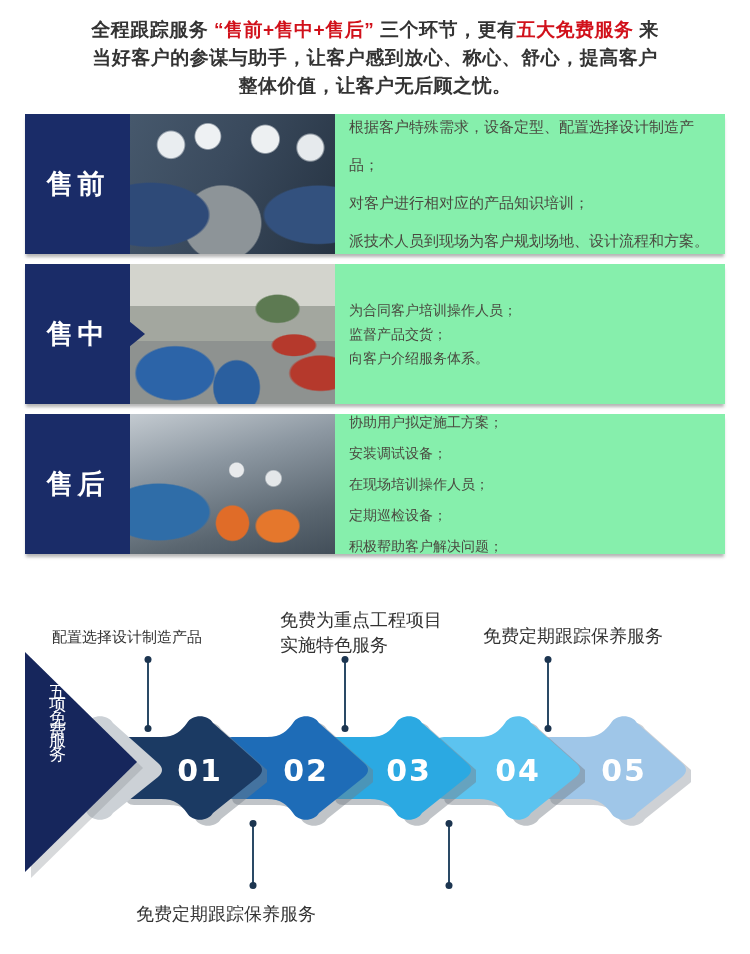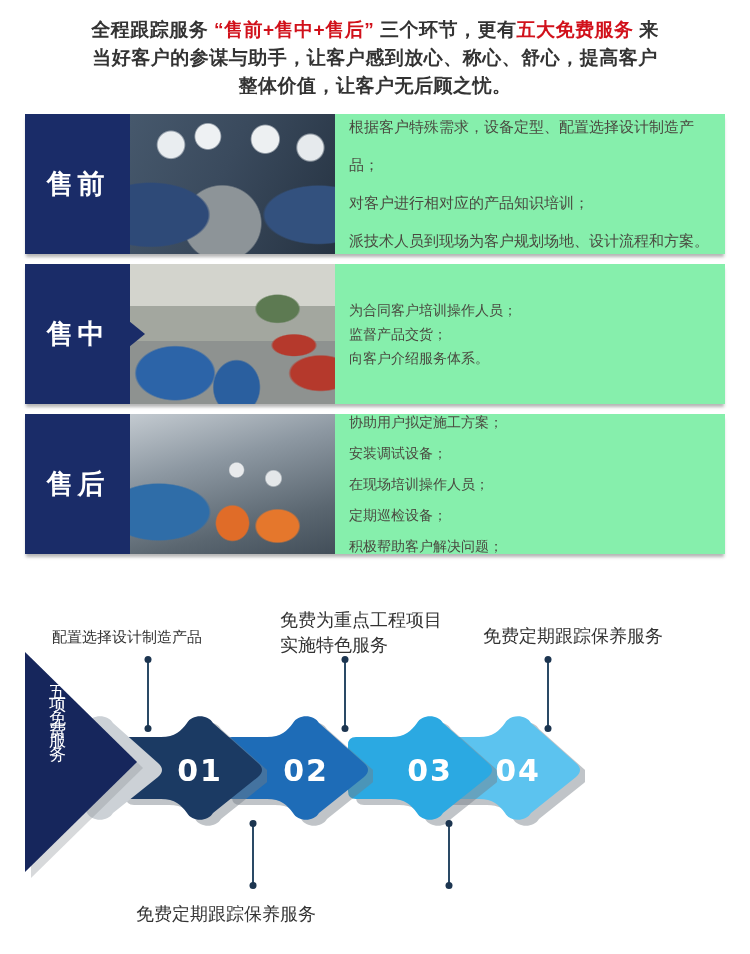--- a/index.html
+++ b/index.html
@@ -91,21 +91,21 @@
     position:absolute;left:46px;top:108px;z-index:11;
     writing-mode:vertical-rl;color:#ffffff;font-size:17px;
     letter-spacing:12px;font-weight:500;
   }
   .arrow{position:absolute;top:146px;width:152px;height:116px;}
   .arrow .num{
     position:absolute;left:85px;top:60px;transform:translate(-50%,-50%);
     color:#ffffff;font-size:30px;font-weight:800;letter-spacing:2px;
     font-family:"DejaVu Sans","Liberation Sans",sans-serif;
   }
-  .a1{left:115px;z-index:8;} .a2{left:221px;z-index:7;} .a3{left:345px;z-index:6;text-align:center;}
+  .a1{left:115px;z-index:8;} .a2{left:221px;z-index:7;} .a3{left:324px;z-index:6;text-align:center;}
   .a4{left:433px;z-index:5;} .a5{left:539px;z-index:4;}
   .z-top{z-index:20;}
 </style>
 </head>
 <body>
 
 <div class="page-header"><span>全程跟踪服务 </span><span class="red">“售前+售中+售后”</span><span> 三个环节，更有</span><span class="red">五大免费服务</span><span> 来当好客户的参谋与助手，让客户感到放心、称心、舒心，提高客户整体价值，让客户无后顾之忧。</span></div>
 
 <div class="cards">
 
@@ -189,19 +189,26 @@
     </svg>
     <span class="num">03</span>
   </div>
   <div class="arrow a4">
     <svg width="152" height="116" viewBox="0 0 152 116">
       <path d="M 11 27 L 46 27 C 60 27 66 21 72 13 C 77 4 93 4 98 13 L 143 53 Q 151 60 143 67 L 98 103 C 93 112 77 112 72 103 C 66 95 60 89 46 89 L 11 89 Q 3 89 3 81 L 3 35 Q 3 27 11 27 Z" transform="translate(8,6)" fill="rgba(115,124,134,0.45)"></path>
       <path d="M 11 27 L 46 27 C 60 27 66 21 72 13 C 77 4 93 4 98 13 L 143 53 Q 151 60 143 67 L 98 103 C 93 112 77 112 72 103 C 66 95 60 89 46 89 L 11 89 Q 3 89 3 81 L 3 35 Q 3 27 11 27 Z" fill="#5cc3ef"></path>
     </svg>
     <span class="num">04</span>
   </div>
+  <div class="arrow a5">
+    <svg width="152" height="116" viewBox="0 0 152 116">
+      <path d="M 11 27 L 46 27 C 60 27 66 21 72 13 C 77 4 93 4 98 13 L 143 53 Q 151 60 143 67 L 98 103 C 93 112 77 112 72 103 C 66 95 60 89 46 89 L 11 89 Q 3 89 3 81 L 3 35 Q 3 27 11 27 Z" transform="translate(8,6)" fill="rgba(115,124,134,0.35)"></path>
+      <path d="M 11 27 L 46 27 C 60 27 66 21 72 13 C 77 4 93 4 98 13 L 143 53 Q 151 60 143 67 L 98 103 C 93 112 77 112 72 103 C 66 95 60 89 46 89 L 11 89 Q 3 89 3 81 L 3 35 Q 3 27 11 27 Z" fill="#9fc6e8"></path>
+    </svg>
+    <span class="num">05</span>
+  </div>
 
   <div class="connector z-top" style="left:252px;top:260px;height:61px;"></div>
   <div class="connector z-top" style="left:448px;top:260px;height:61px;"></div>
 
   <div class="dg-label" style="left:136px;top:338px;font-size:18px;">免费定期跟踪保养服务</div>
 
 </div>
 
 </body></html>

